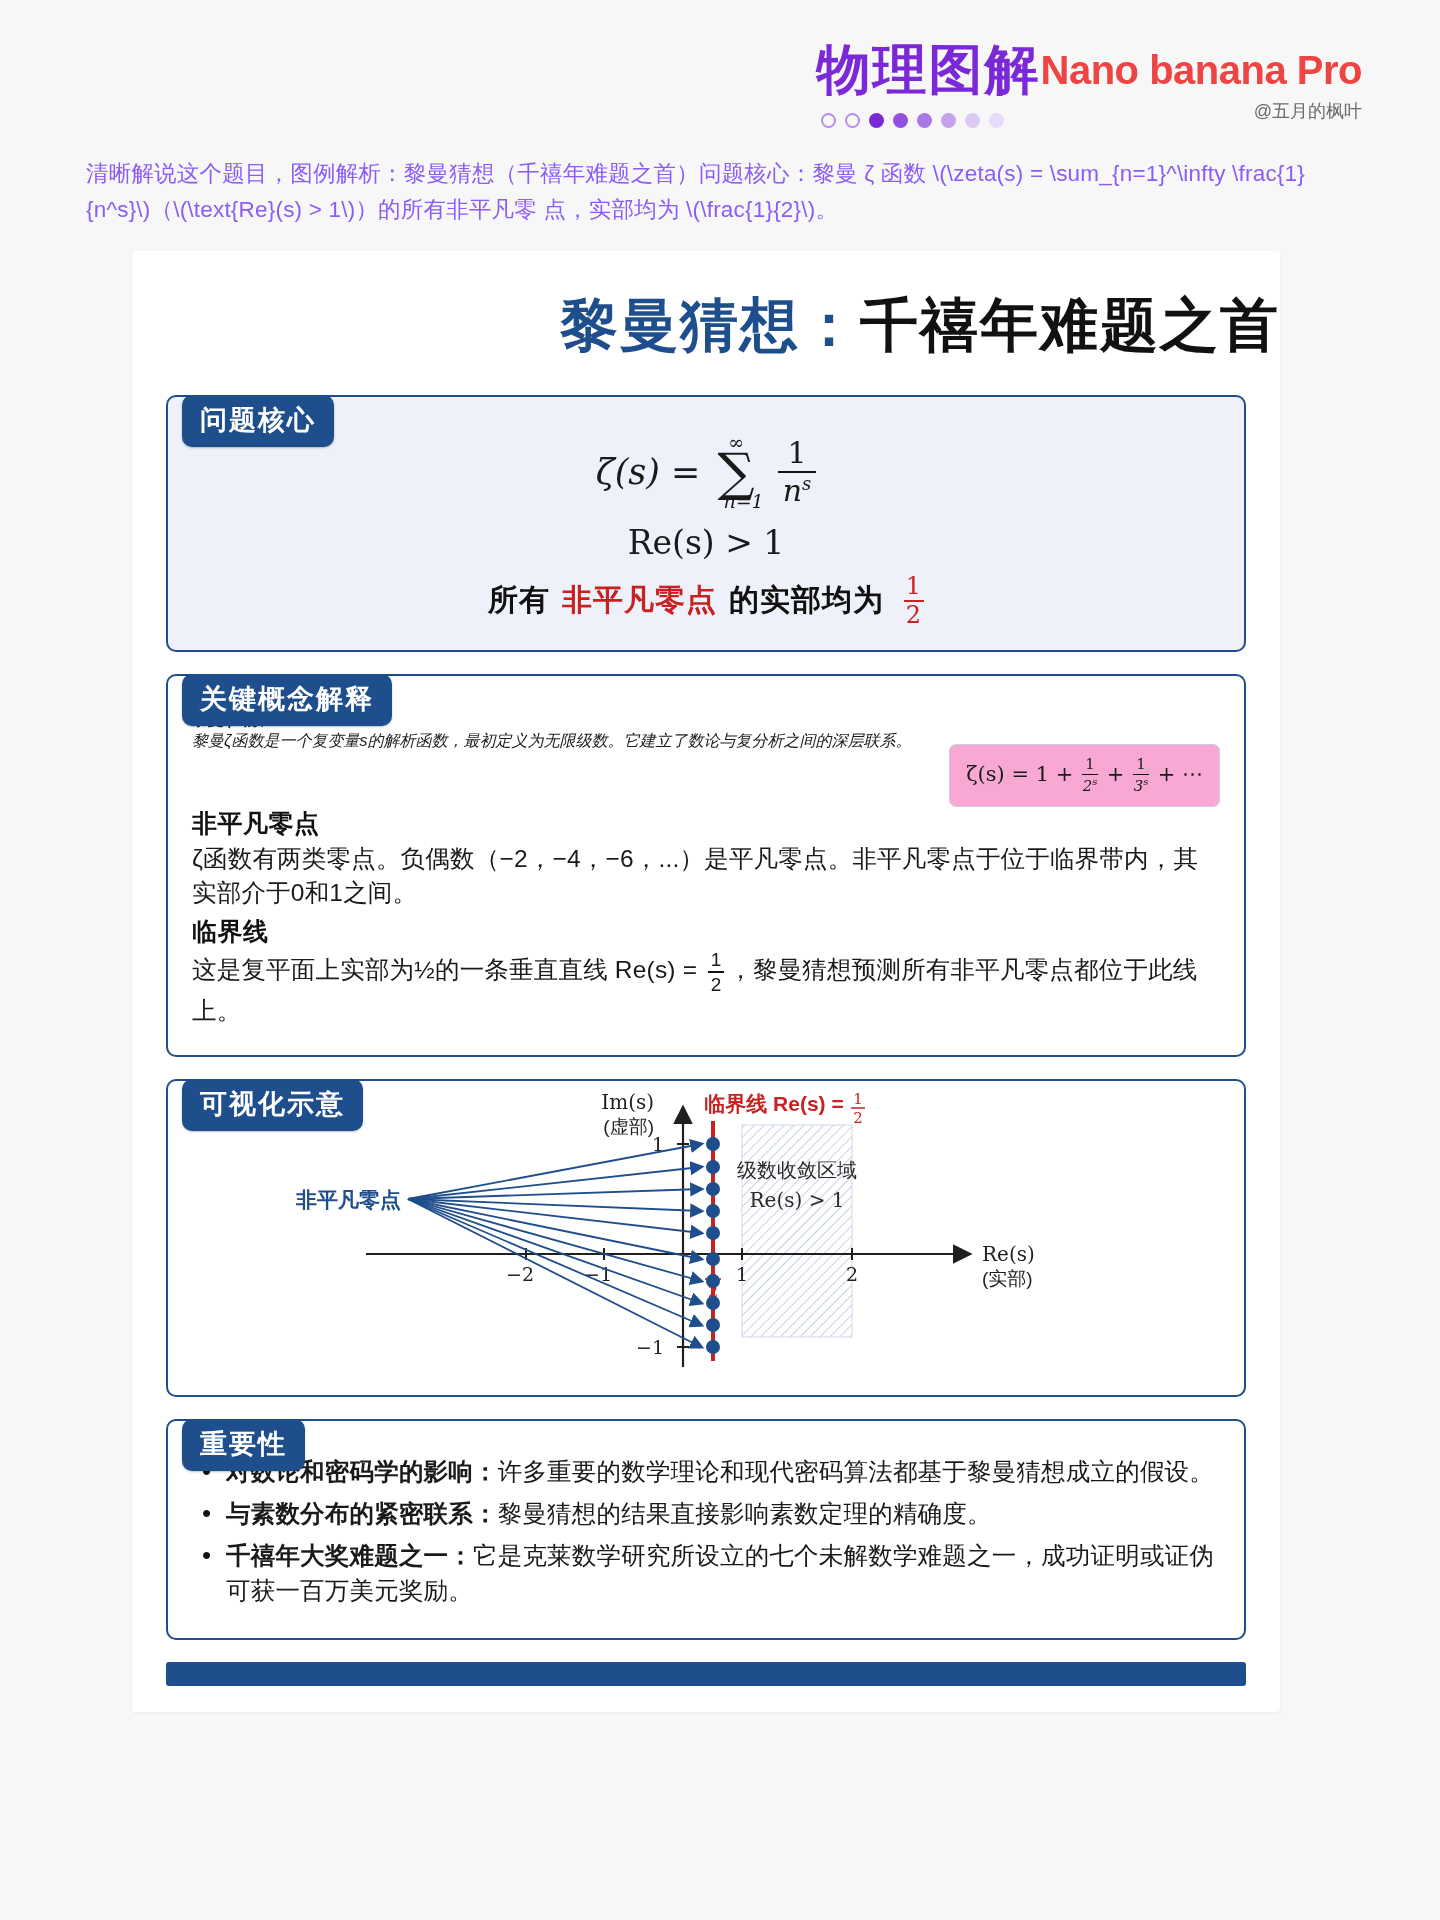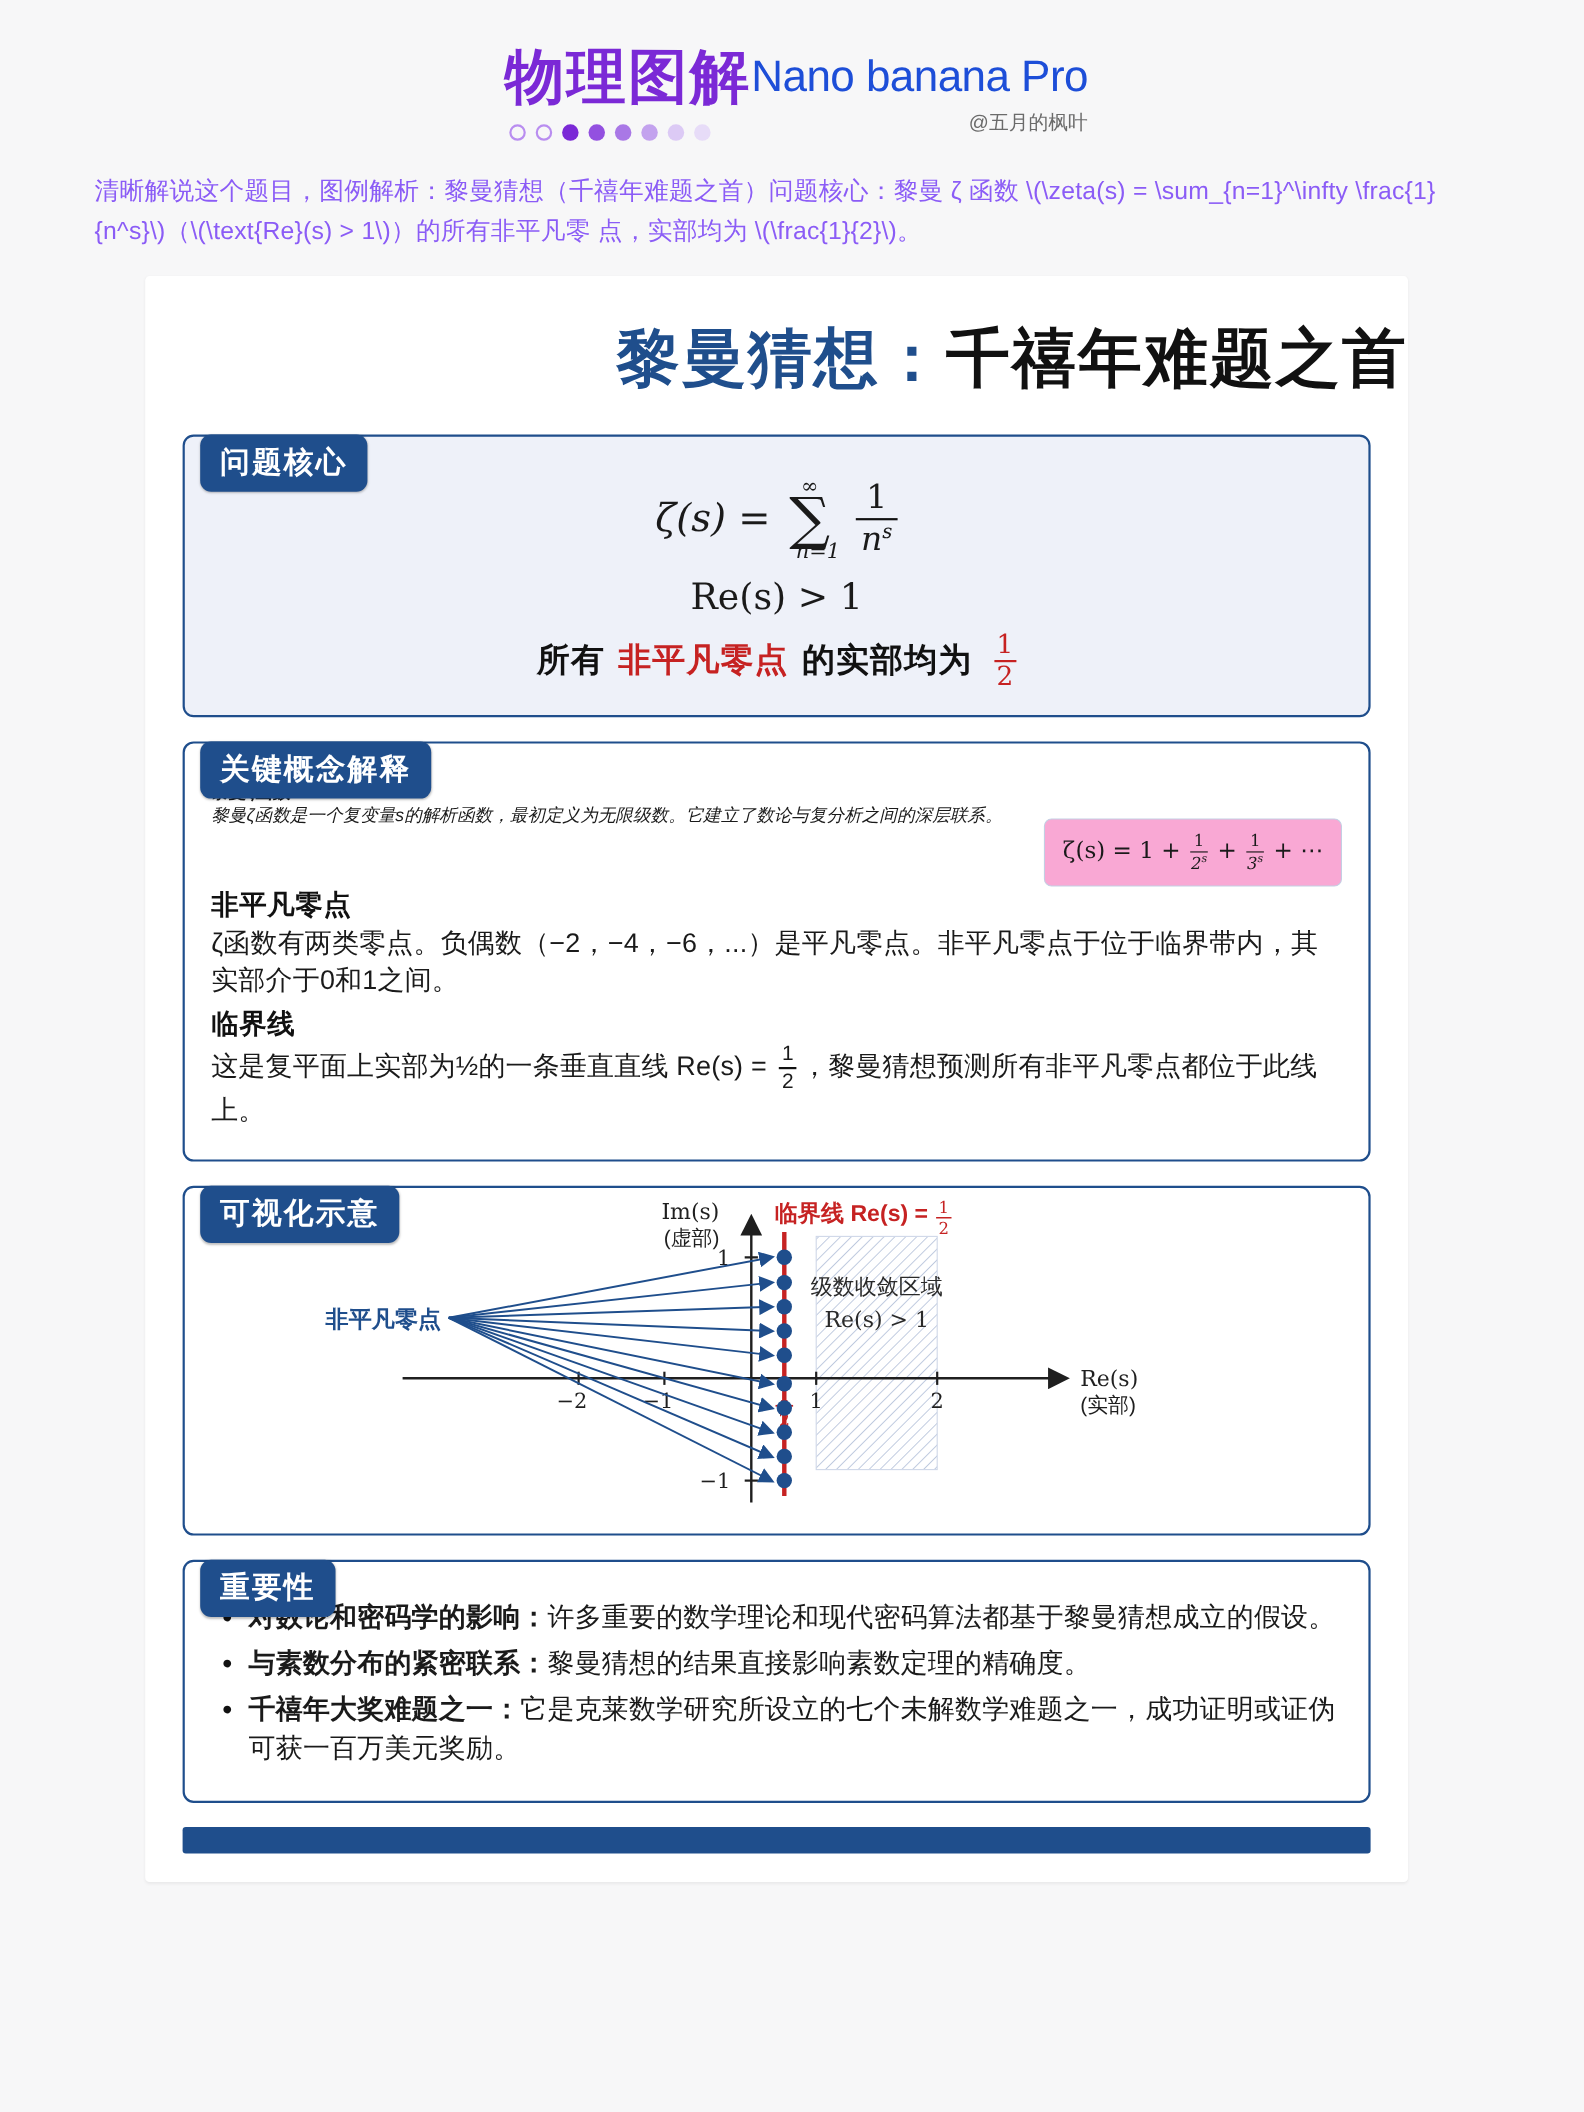--- a/index.html
+++ b/index.html
@@ -7,42 +7,42 @@
   body {
     background:#f7f7f8;
     font-family:"Liberation Sans","DejaVu Sans",sans-serif;
     color:#1a1a1a;
     -webkit-font-smoothing:antialiased;
   }
   .page { width:1440px; height:1920px; position:relative; overflow:hidden; }
 
   
   .header {
-    display:flex; align-items:flex-start; justify-content:center;
+    display:flex; align-items:flex-start; justify-content:flex-end;
     padding:42px 78px 0 86px;
   }
   .brand-block { display:flex; flex-direction:column; }
   .brand-title {
     font-family:"DejaVu Sans","Liberation Sans",sans-serif;
     font-size:54px; font-weight:700; color:#7b29d6;
     letter-spacing:2px; line-height:1.05;
   }
   .brand-dots { display:flex; align-items:center; gap:9px; margin-top:14px; margin-left:4px; }
   .dot { width:15px; height:15px; border-radius:50%; }
   .dot.hollow { background:transparent; border:2px solid #b98df0; }
   .dot.d1 { background:#7b29d6; }
   .dot.d2 { background:#9350e0; }
   .dot.d3 { background:#a978e6; }
   .dot.d4 { background:#c3a2ee; }
   .dot.d5 { background:#dccaf5; }
   .dot.d6 { background:#e7dcf8; }
 
   .right-block { text-align:right; padding-top:6px; }
   .app-title {
-    font-size:40px; font-weight:400; color:#1d4ed8; letter-spacing:-0.5px;
+    font-size:40px; font-weight:700; color:#ef4444; letter-spacing:-0.5px;
   }
   .app-byline { font-size:18px; color:#6b6b6b; margin-top:6px; }
 
   
   .intro {
     margin:28px 78px 12px 86px;
     font-size:22.5px; line-height:1.62; color:#8b5cf6;
     letter-spacing:0.2px;
   }
 

